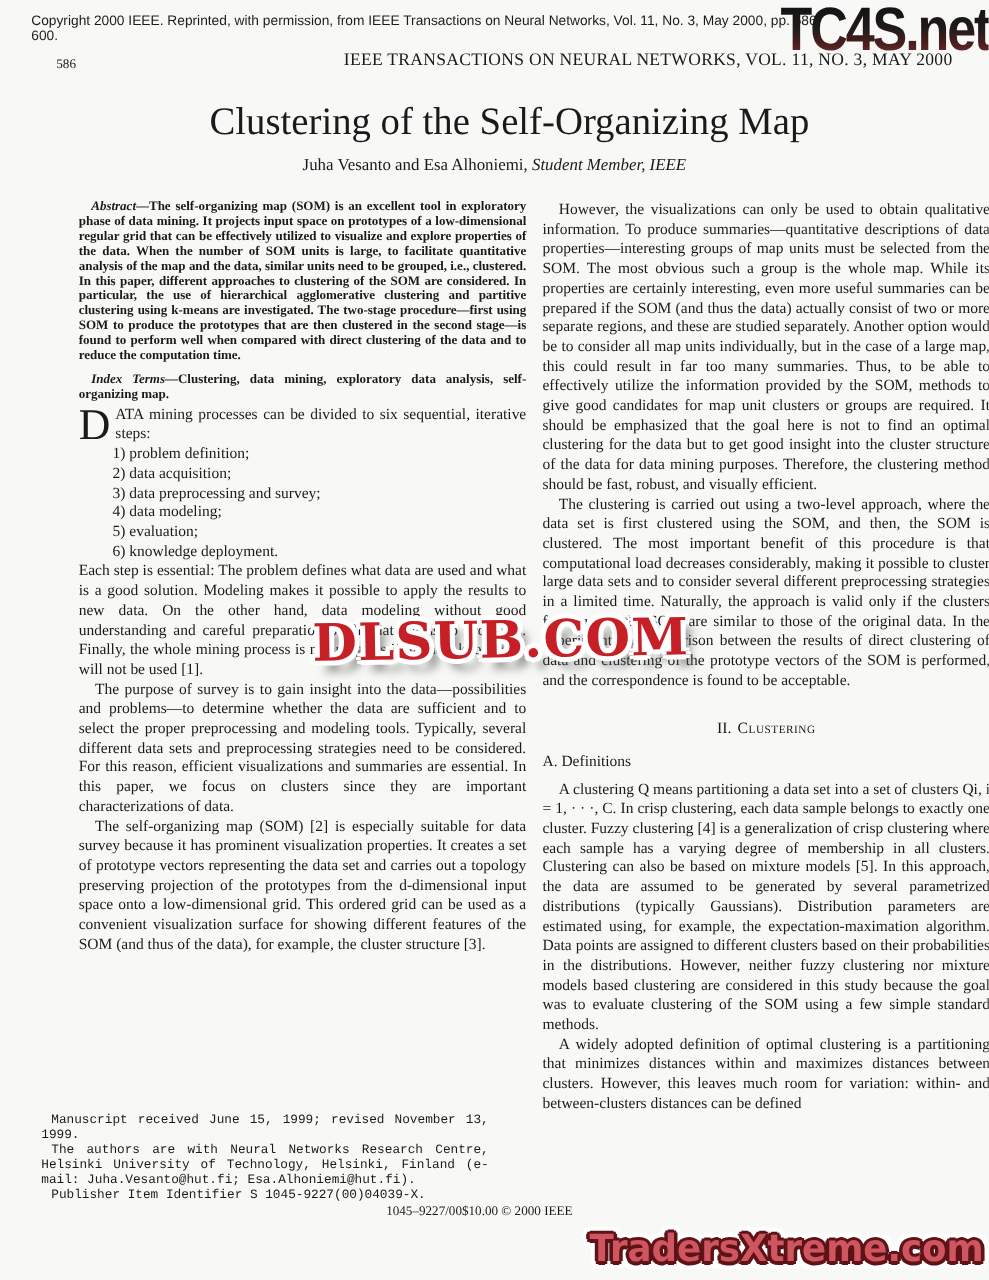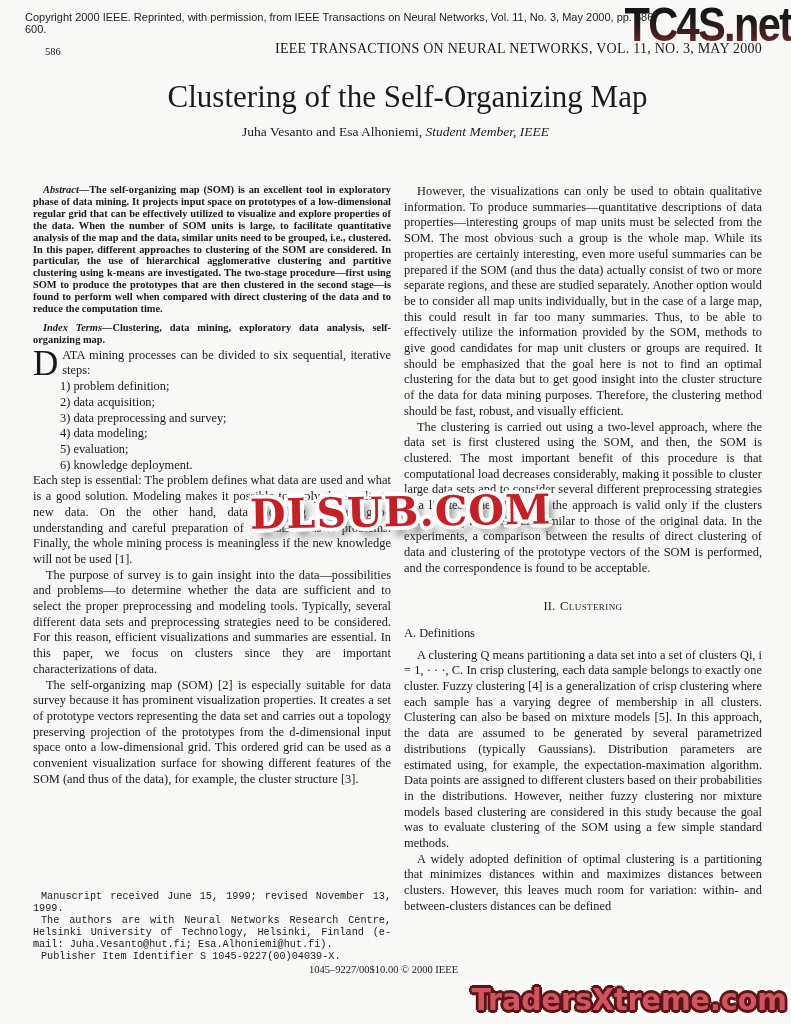--- a/index.html
+++ b/index.html
@@ -33,21 +33,21 @@
   .journal-line{font-size:14px;letter-spacing:0.25px;}
   .paper-title{
     position:absolute;top:79px;left:0;width:100%;
     text-align:center;font-size:31px;font-weight:normal;
   }
   .byline{
     position:absolute;top:124px;left:0;width:100%;
     text-align:center;font-size:13.5px;
   }
   .byline .membership{font-style:italic;}
-  .col{position:absolute;top:184px;width:358px;}
+  .col{position:absolute;top:160px;width:358px;margin-left:30px;}
   .col-left{left:33px;}
   .col-right{left:404px;}
   .abstract, .index-terms{
     font-size:10.4px;font-weight:bold;line-height:11.9px;
     text-align:justify;margin:0;
   }
   .abstract{text-indent:10px;}
   .index-terms{text-indent:10px;margin-top:7px;}
   .lead-in{font-style:italic;}
   .section-heading{

